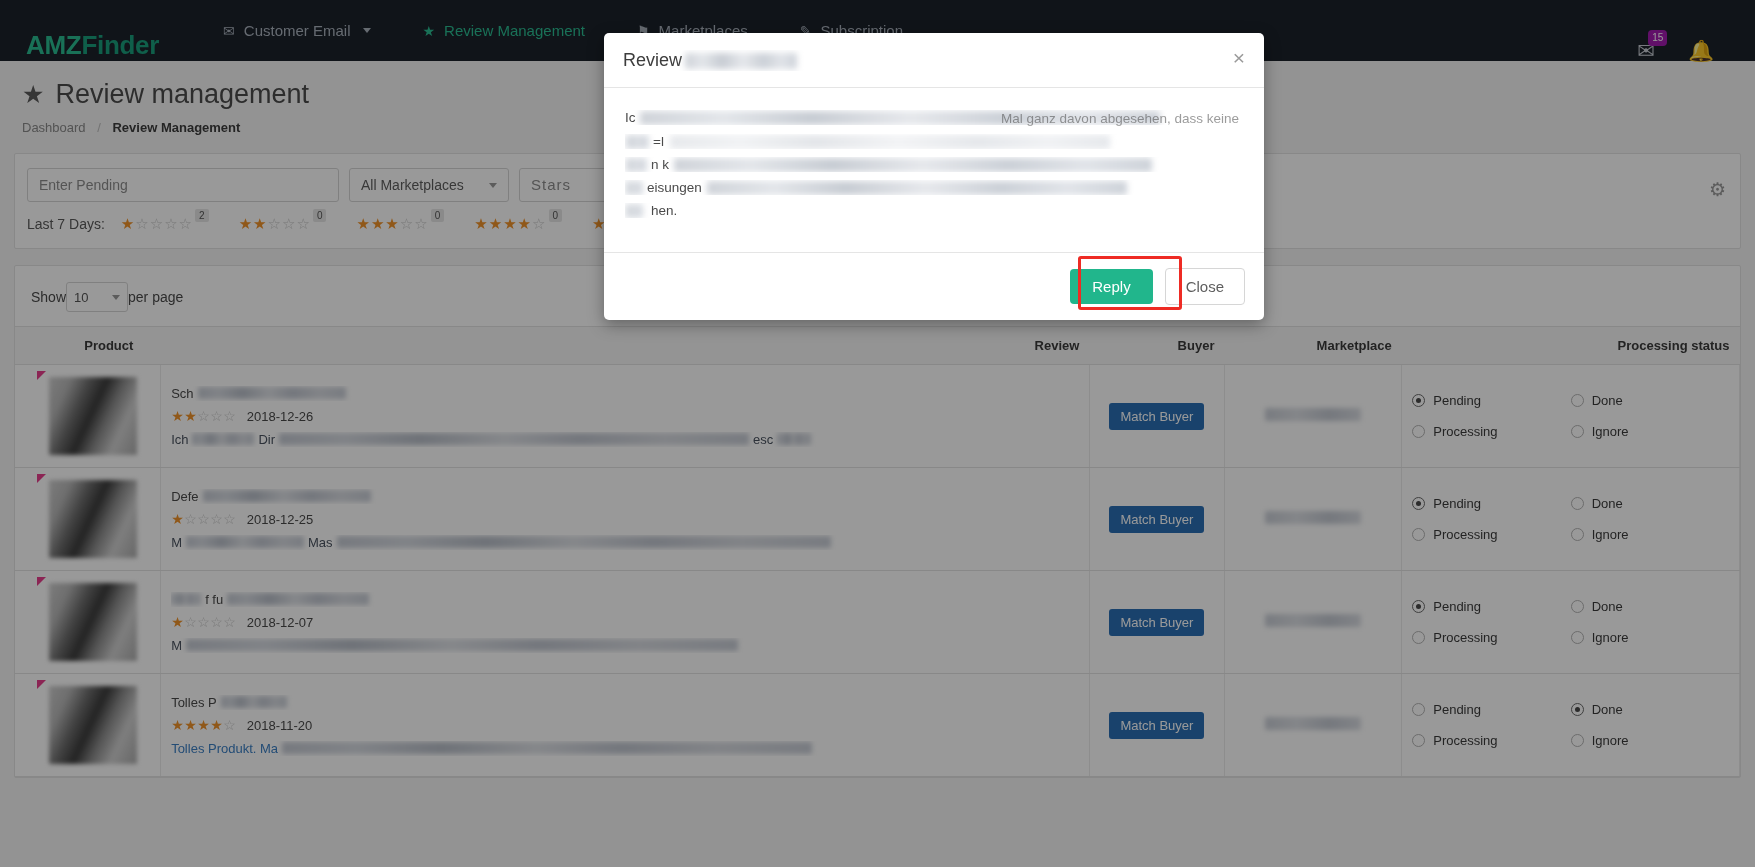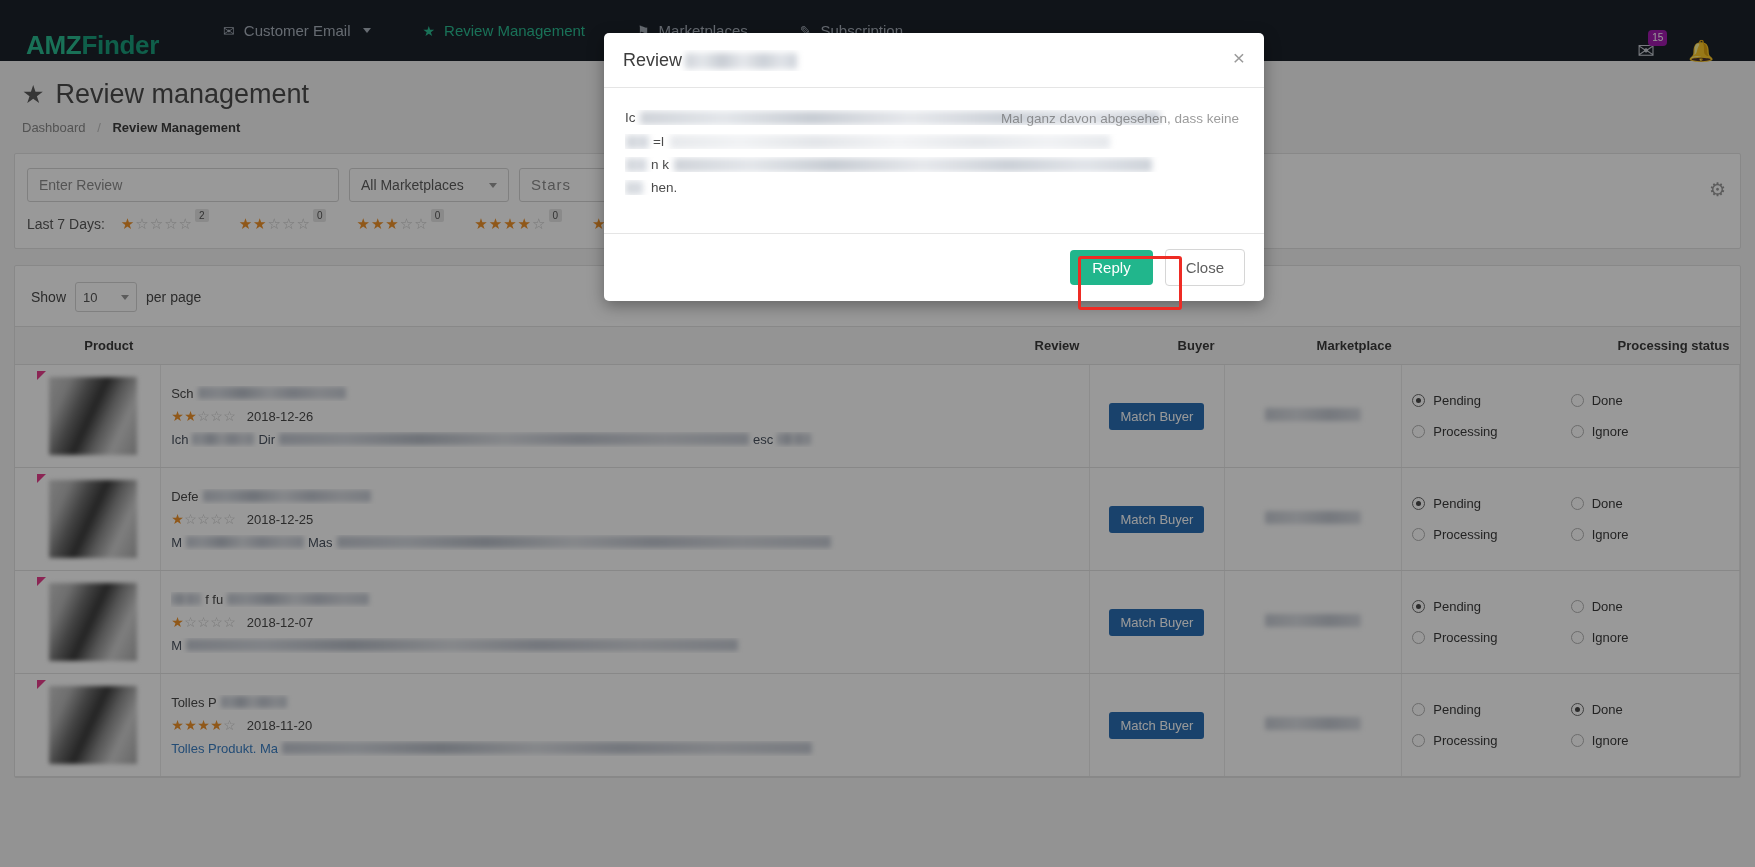--- a/index.html
+++ b/index.html
@@ -205,21 +205,20 @@
   
   .table-panel {
     margin: 16px 14px 0 14px;
     background: #fff;
     border: 1px solid #e3e3e3;
     border-radius: 2px;
   }
   .show-row {
     display: flex;
     align-items: center;
-    gap: 9px;
     padding: 16px 16px 14px 16px;
     font-size: 14px;
     color: #4a4a4a;
   }
   .show-select {
     width: 62px;
     height: 30px;
     border: 1px solid #d6d6d6;
     border-radius: 3px;
     display: flex;
@@ -498,21 +497,21 @@
       <div class="breadcrumb">
         <a href="#">Dashboard</a>
         <span class="sep">/</span>
         <span class="current">Review Management</span>
       </div>
     </div>
 
     <div class="panel">
       <div class="filter-row">
         <div class="ctl keyword">
-          <span>Enter Review</span>
+          <span>Enter Pending</span>
         </div>
         <div class="ctl select">
           <span>All Marketplaces</span>
           <span class="sel-caret"></span>
         </div>
         <div class="ctl select stars">
           <span>Stars</span>
           <span class="sel-caret"></span>
         </div>
         <div class="ctl select more">
@@ -790,20 +789,25 @@
         <span style="margin-left:4px">=l</span>
         <span class="mb-blur" style="width:440px;margin-left:6px;opacity:.5"></span>
       </div>
       <div class="mb-line">
         <span class="mb-blur" style="width:22px"></span>
         <span style="margin-left:4px">n k</span>
         <span class="mb-blur" style="width:478px;margin-left:5px"></span>
       </div>
       <div class="mb-line">
         <span class="mb-blur" style="width:18px"></span>
+        <span style="margin-left:4px">eisungen</span>
+        <span class="mb-blur" style="width:420px;margin-left:5px"></span>
+      </div>
+      <div class="mb-line">
+        <span class="mb-blur" style="width:18px"></span>
         <span style="margin-left:8px">hen.</span>
       </div>
     </div>
     <div class="modal-foot">
       <button class="btn-reply">Reply</button>
       <button class="btn-close">Close</button>
     </div>
   </div>
 
   <div class="hl-box"></div>

